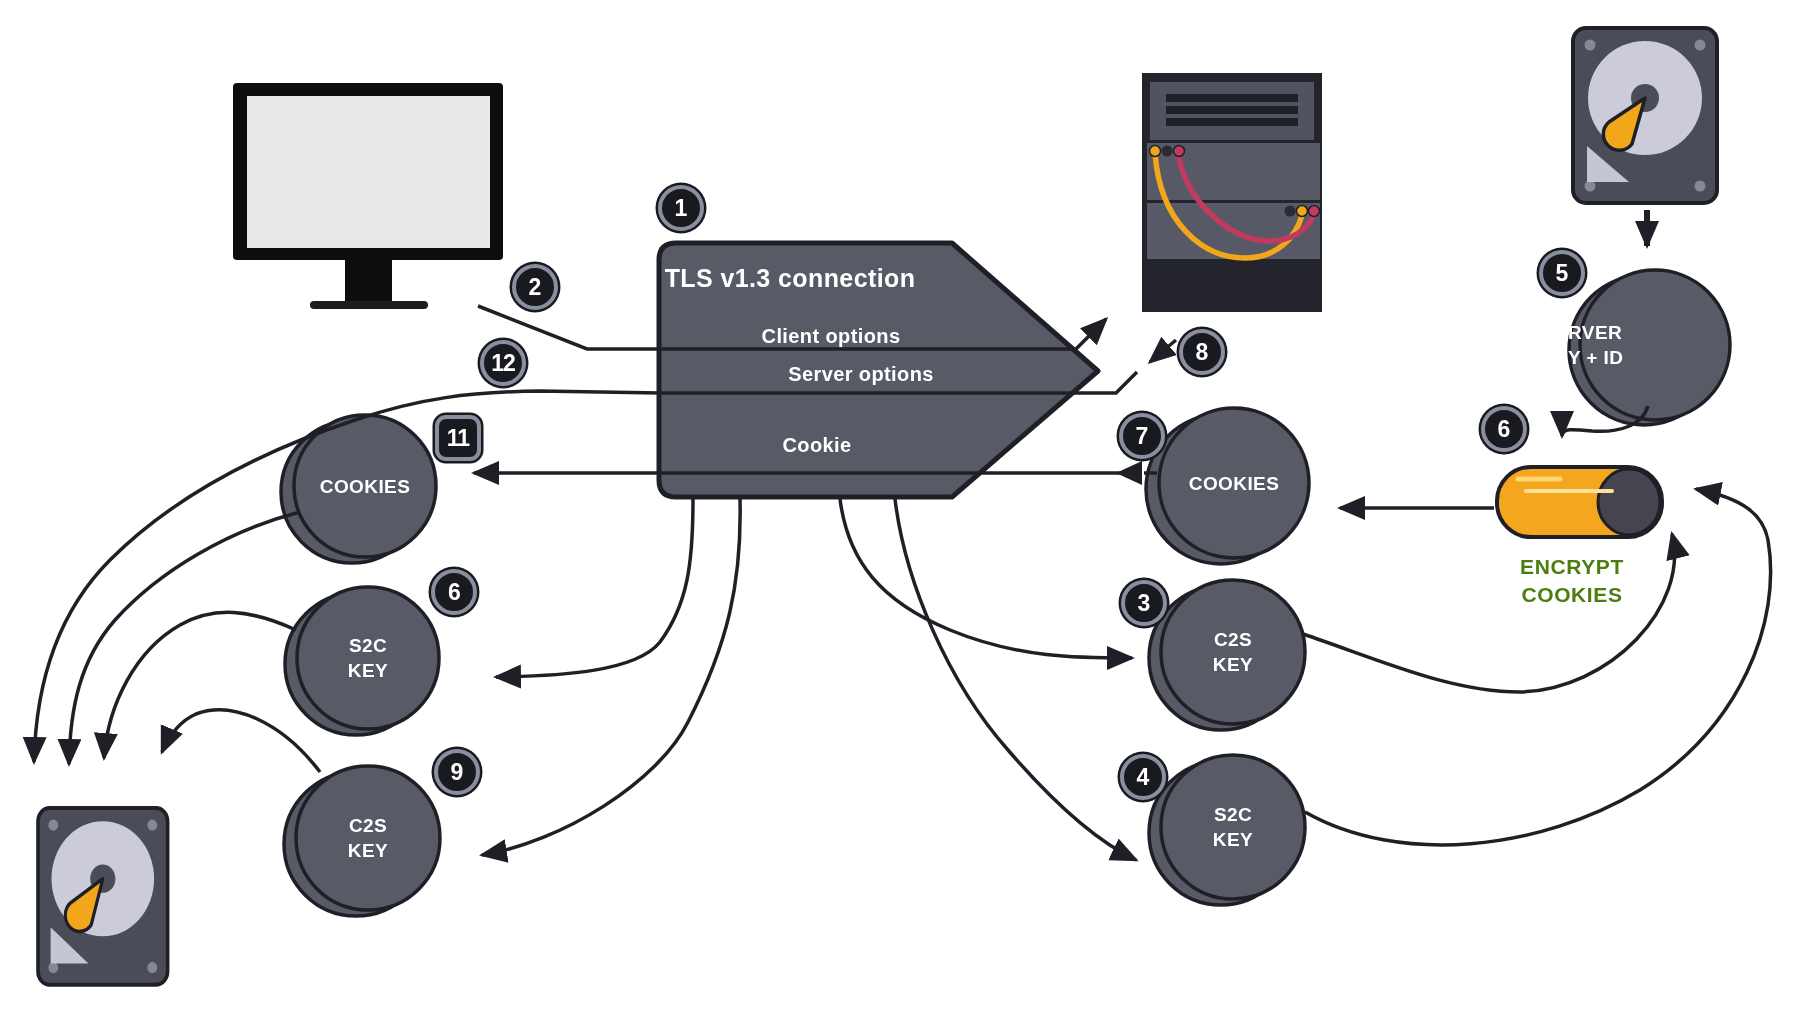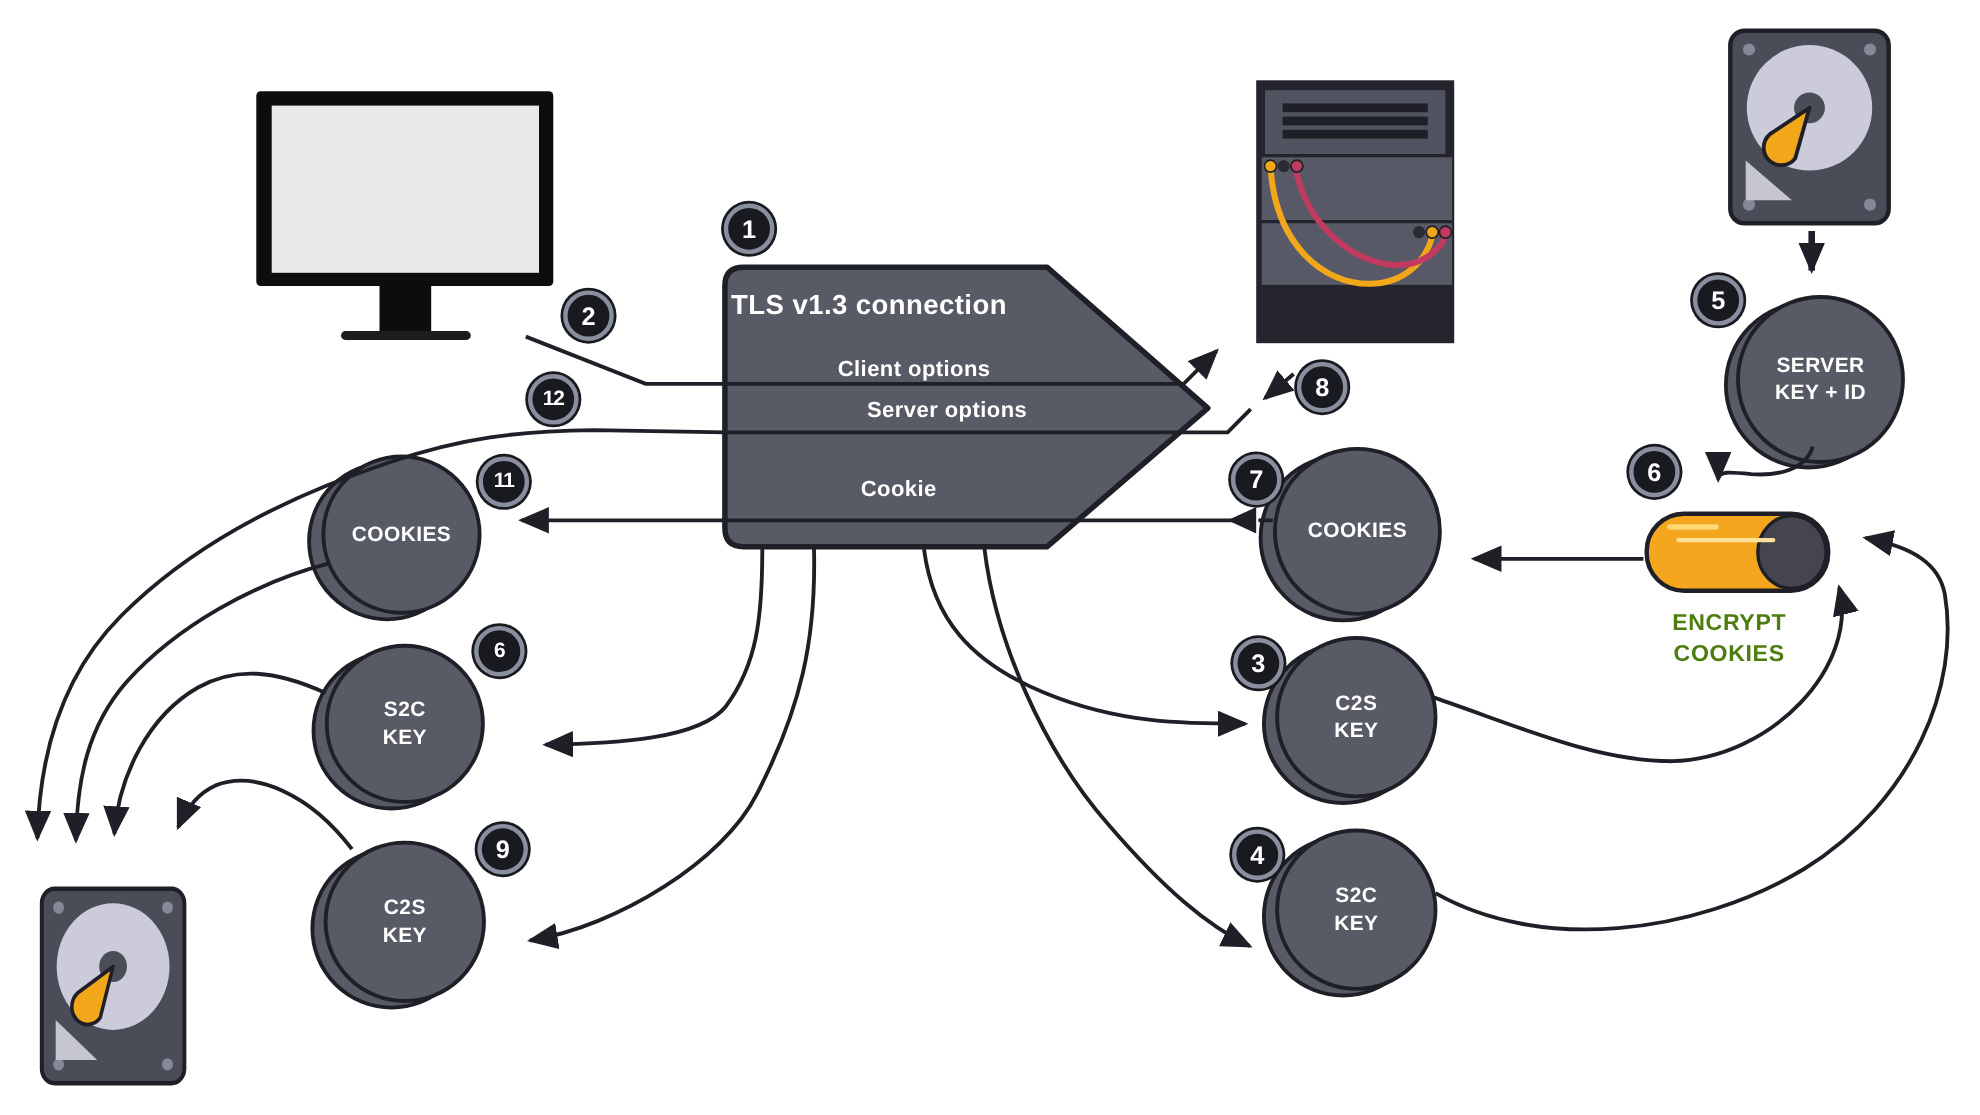--- a/index.html
+++ b/index.html
@@ -9,21 +9,21 @@
   .lbl{position:absolute;z-index:3;transform:translate(-50%,-50%);color:#ffffff;
        font-weight:bold;text-align:center;white-space:pre-line;letter-spacing:.4px;}
   .lbl.pent-title{font-size:25px;}
   .lbl.pent-row{font-size:20px;}
   .lbl.node-label{font-size:19px;line-height:25px;}
   .lbl.encrypt-label{font-size:21px;line-height:28px;color:#4d7c0f;letter-spacing:.6px;}
   .badge{position:absolute;z-index:4;width:38px;height:38px;border-radius:50%;
          background:#191a20;border:4px solid #8a8fa0;box-shadow:0 0 0 2.5px #191a20;
          color:#ffffff;font-weight:bold;font-size:23px;display:flex;align-items:center;
          justify-content:center;}
-  .badge.two-digit{font-size:19px;letter-spacing:-1px;}
+  .badge.two-digit{font-size:23px;letter-spacing:-1px;}
 </style>
 </head>
 <body>
 
 <div class="stage">
 
 <svg width="1800" height="1014" viewBox="0 0 1800 1014">
   <defs>
     <marker id="ah" markerUnits="userSpaceOnUse" markerWidth="30" markerHeight="26" refX="25" refY="12" orient="auto">
       <path d="M0,0 L28,12 L0,24 Z" fill="#1f2027"></path>
@@ -158,31 +158,31 @@
   <div class="lbl node-label" style="left:365px;top:486px;">COOKIES</div>
   <div class="lbl node-label" style="left:368px;top:658px;">S2C
 KEY</div>
   <div class="lbl node-label" style="left:368px;top:838px;">C2S
 KEY</div>
   <div class="lbl node-label" style="left:1234px;top:483px;">COOKIES</div>
   <div class="lbl node-label" style="left:1233px;top:652px;">C2S
 KEY</div>
   <div class="lbl node-label" style="left:1233px;top:827px;">S2C
 KEY</div>
-  <div class="lbl node-label" style="left:1655px;top:345px;">SERVER
+  <div class="lbl node-label" style="left:1582px;top:345px;">SERVER
 KEY + ID</div>
   <div class="lbl encrypt-label" style="left:1572px;top:581px;">ENCRYPT
 COOKIES</div>
 
   <div class="badge" style="left:658px;top:185px;">1</div>
   <div class="badge" style="left:512px;top:264px;">2</div>
   <div class="badge" style="left:1121px;top:580px;">3</div>
   <div class="badge" style="left:1120px;top:754px;">4</div>
   <div class="badge" style="left:1539px;top:250px;">5</div>
   <div class="badge" style="left:1481px;top:406px;">6</div>
   <div class="badge" style="left:1119px;top:413px;">7</div>
   <div class="badge" style="left:1179px;top:329px;">8</div>
   <div class="badge" style="left:434px;top:749px;">9</div>
   <div class="badge two-digit" style="left:431px;top:569px;">6</div>
-  <div class="badge two-digit" style="left:435px;top:415px;">11</div>
+  <div class="badge two-digit" style="left:435px;top:415px;border-radius:11px;">11</div>
   <div class="badge two-digit" style="left:480px;top:340px;">12</div>
 
 </div>
 
 </body></html>

